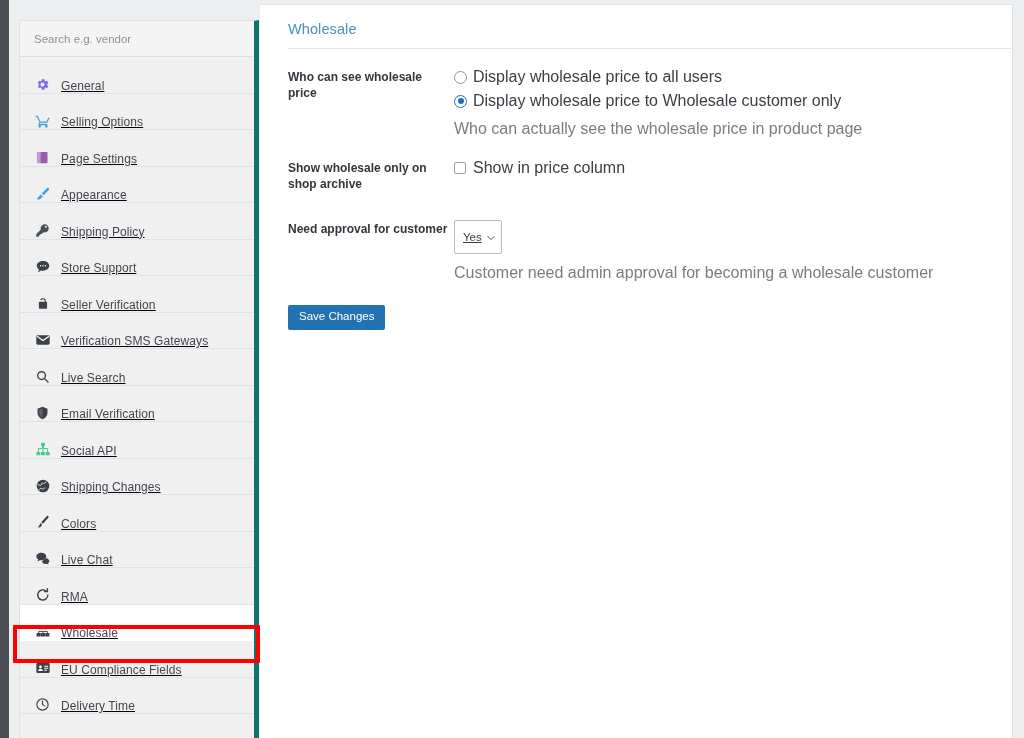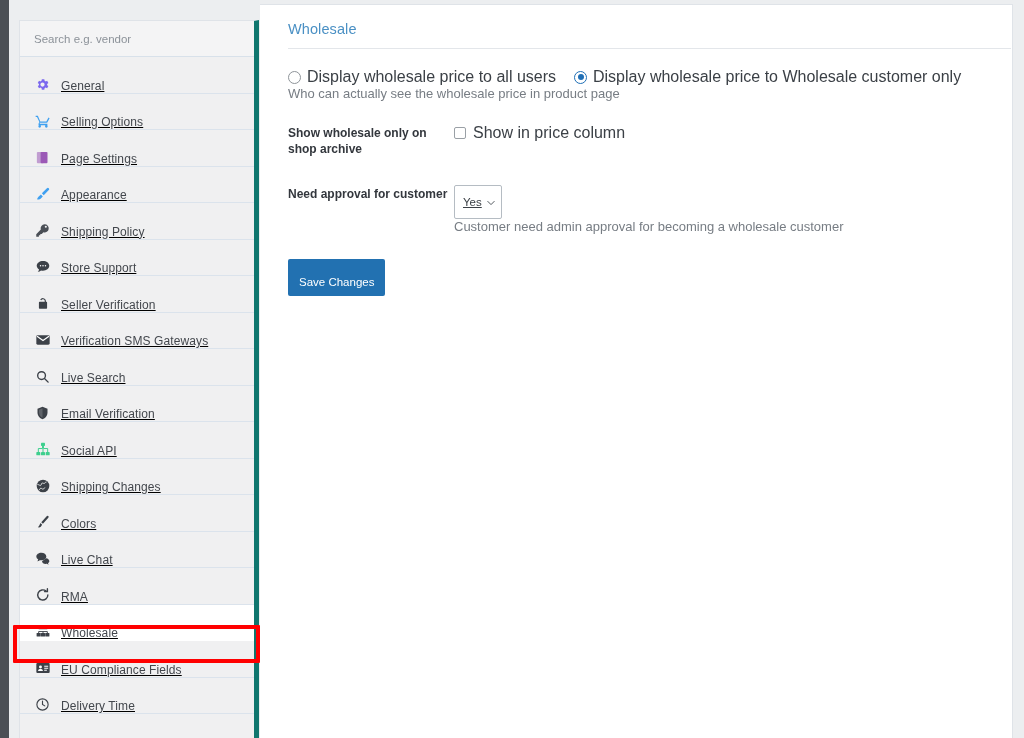--- a/index.html
+++ b/index.html
@@ -175,22 +175,23 @@
   .check-line { display: flex; align-items: center; gap: 7px; cursor: pointer; }
   .checkbox {
     width: 12px; height: 12px;
     border: 1px solid #9aa0a6;
     border-radius: 2px;
     background: #fff;
     flex: 0 0 12px;
   }
 
   .helper {
-    font-size: 13px;
+    font-size: 16px;
     color: #777d84;
+    margin-top: 11px;
     line-height: 15px;
   }
 
   .select-box {
     display: inline-flex;
     align-items: center;
     gap: 5px;
     border: 1px solid #b5bcc3;
     border-radius: 2px;
     background: #fff;
@@ -208,21 +209,21 @@
   }
 
   .save-btn {
     display: inline-block;
     background: #2271b1;
     color: #ffffff;
     font-size: 11.5px;
     font-family: "Liberation Sans", sans-serif;
     border: 0;
     border-radius: 2px;
-    padding: 18px 11px 7px 11px;
+    padding: 6px 11px 7px 11px;
     cursor: pointer;
     margin-top: 2px;
     line-height: 1;
   }
 </style>
 </head>
 <body>
 
 <div id="screen">
 
@@ -406,20 +407,21 @@
 
   <div class="redbox"></div>
 
   <div class="content">
     <div class="panel-inner">
       <div class="panel-title">Wholesale</div>
       <div class="divider"></div>
 
       
       <div class="field-row">
+        <div class="field-label">Who can see wholesale price</div>
         <div class="field-control">
           <div class="radio-line">
             <label class="radio-opt">
               <span class="radio"></span>
               <span class="opt-text">Display wholesale price to all users</span>
             </label>
             <label class="radio-opt">
               <span class="radio checked"></span>
               <span class="opt-text">Display wholesale price to Wholesale customer only</span>
             </label>

